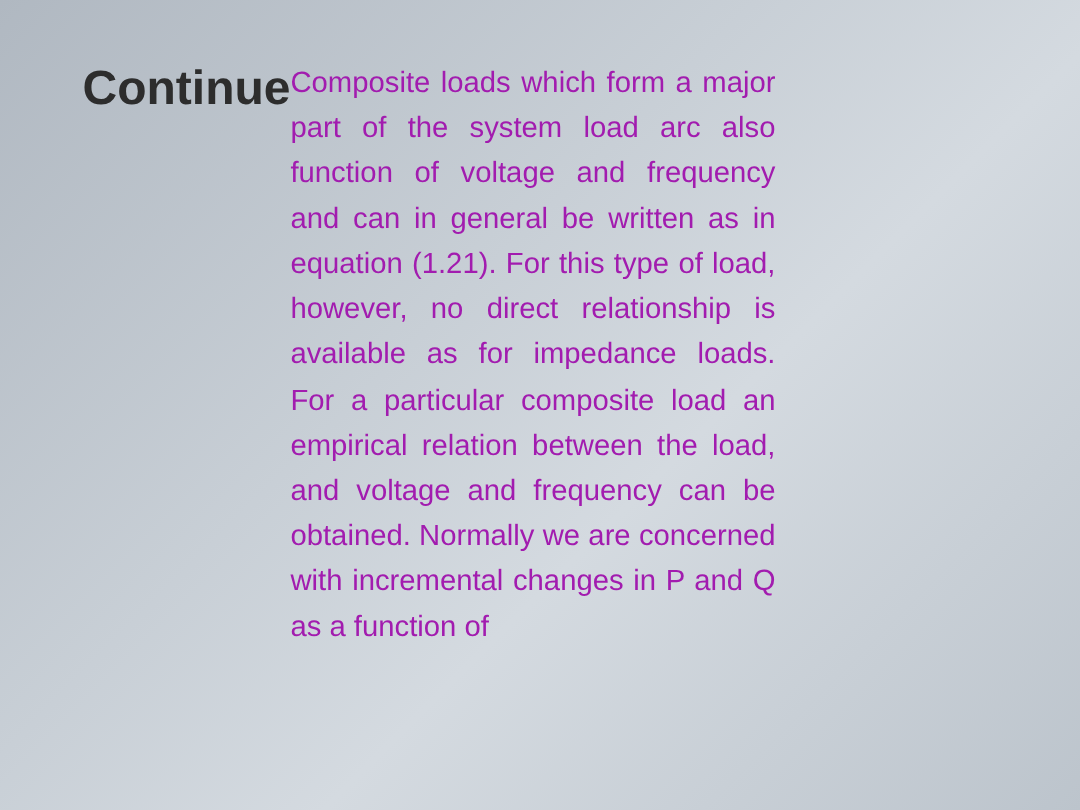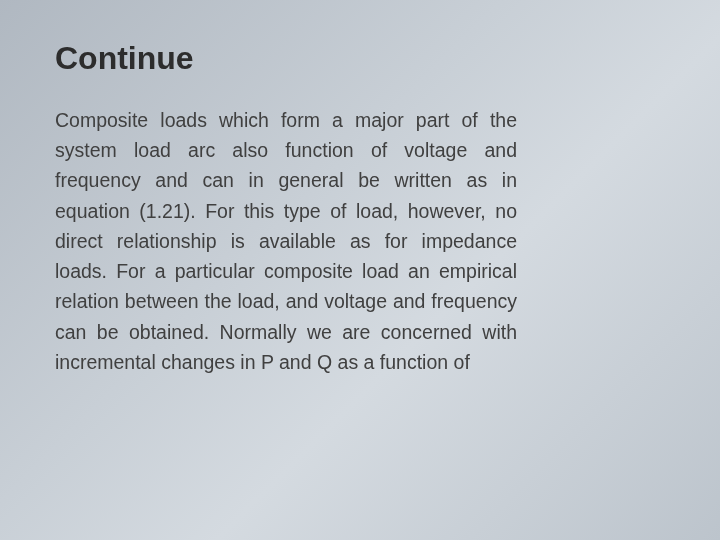--- a/index.html
+++ b/index.html
@@ -17,34 +17,34 @@
       align-items: flex-start;
       justify-content: flex-start;
       overflow: hidden;
     }
 
     .slide-container {
       width: 572px;
       height: 540px;
       padding: 40px 55px 40px 55px;
       display: flex;
-      flex-direction: column;
+      flex-direction: row;
     }
 
     .slide-title {
       font-size: 32px;
       font-weight: bold;
       color: #2d2d2d;
       margin-bottom: 28px;
       font-family: Arial, Helvetica, sans-serif;
     }
 
     .slide-body {
       font-size: 19.5px;
-      color: #404040;
+      color: #a21caf;
       line-height: 1.55;
       text-align: justify;
       font-family: Arial, Helvetica, sans-serif;
     }
   </style>
 </head>
 <body>
 
 <div class="slide-container">
   <div class="slide-title">Continue</div>

